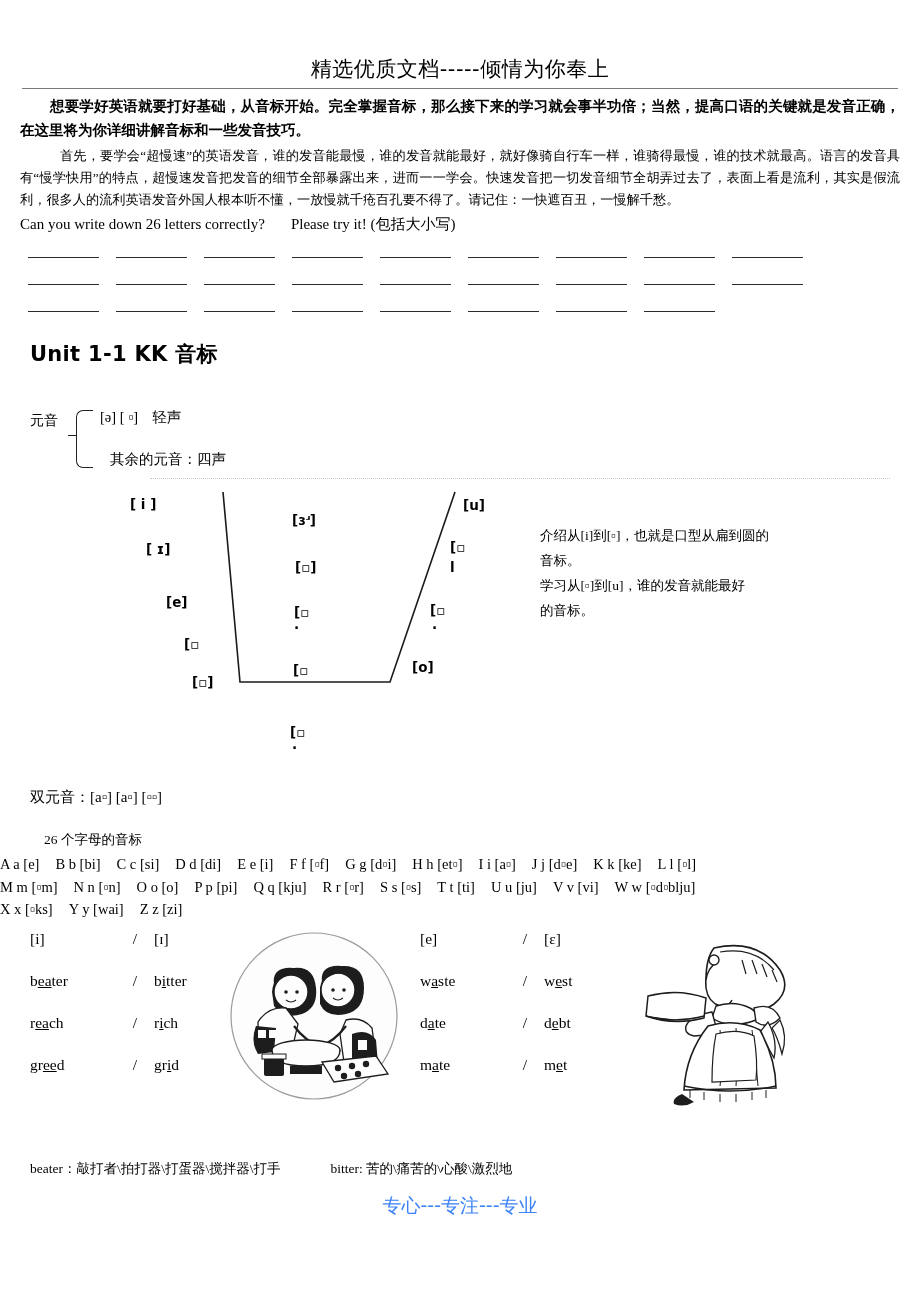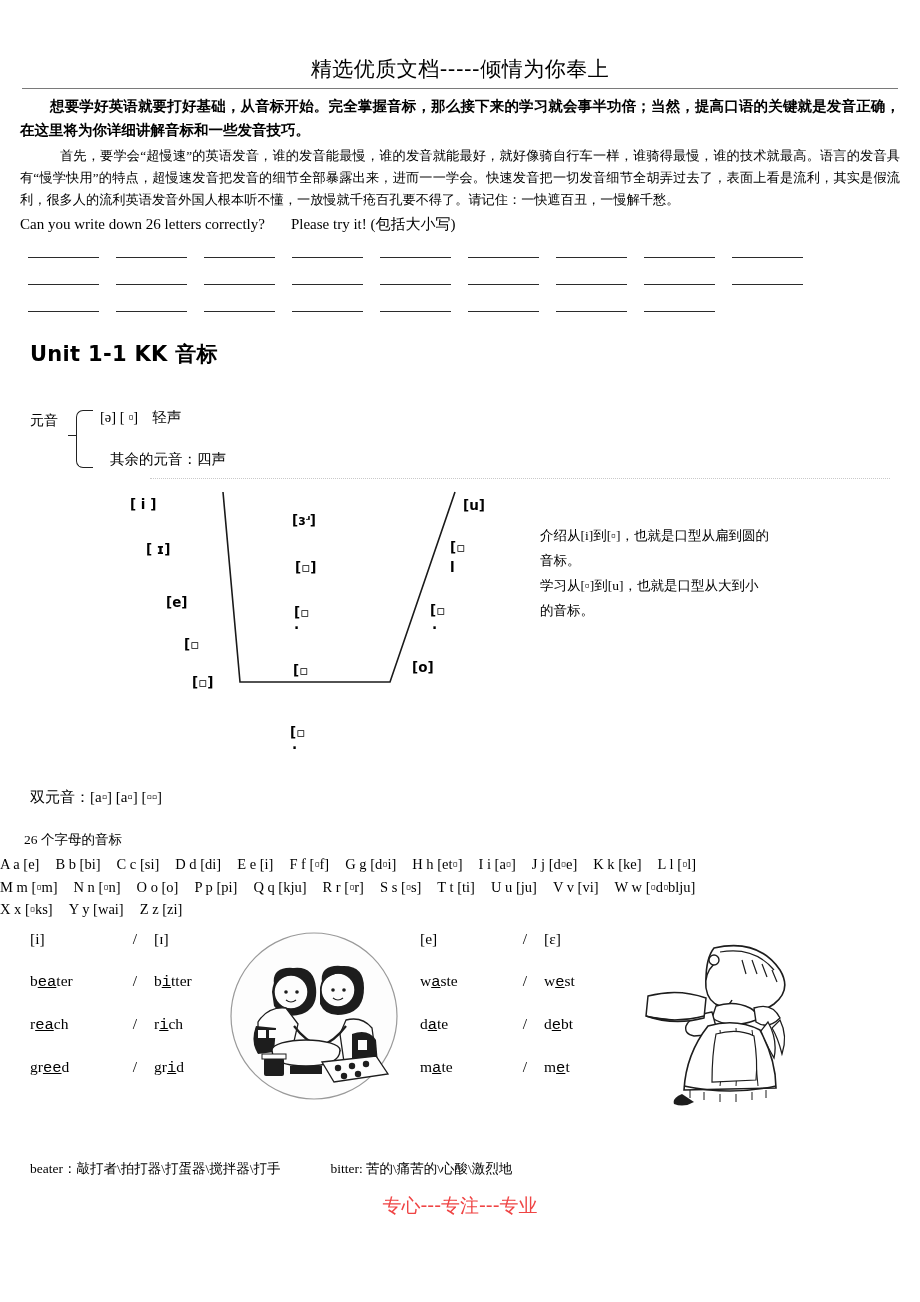--- a/index.html
+++ b/index.html
@@ -169,21 +169,21 @@
   }
 
   
   .diph {
     margin: 4px 0 0 30px;
     font-size: 15px;
   }
 
   
   .alpha-title {
-    margin: 24px 0 4px 24px;
+    margin: 24px 0 4px 44px;
     font-size: 13.5px;
   }
   .alpha-rows {
     font-size: 14.5px;
     line-height: 1.55;
     font-family: Liberation Serif, serif;
   }
   .alpha-item { display: inline-block; margin-right: 16px; white-space: nowrap; }
 
   
@@ -200,21 +200,21 @@
   }
   .pcol { position: absolute; font-size: 15.5px; }
   .pcol .prow {
     display: flex;
     align-items: baseline;
     margin-bottom: 24px;
   }
   .pcol .w1 { width: 86px; }
   .pcol .slash { width: 38px; text-align: center; }
   .pcol .w2 { width: 86px; }
-  .u { text-decoration: underline; font-family: Liberation Mono, monospace; }
+  .u { text-decoration: underline; }
 
   .clip-img {
     position: absolute;
     border: 0;
   }
 
   .footnote {
     position: absolute;
     left: 30px;
     top: 1160px;
@@ -224,21 +224,21 @@
   .footnote .fngap { display:inline-block; width: 50px; }
 
   .doc-footer {
     position: absolute;
     left: 0;
     top: 1193px;
     width: 920px;
     text-align: center;
     font-size: 19px;
     font-family: "DejaVu Sans", "Liberation Sans", sans-serif;
-    color: #ef4444;
+    color: #3b82f6;
   }
 </style>
 </head>
 <body>
 
 <div class="page">
 
   <div class="doc-header">精选优质文档-----倾情为你奉上</div>
   <div class="header-rule"></div>
 
@@ -316,21 +316,21 @@
         <div class="sym" style="left: 450px; top: 75px;">l</div>
         <div class="sym" style="left: 430px; top: 118px;">[▫</div>
         <div class="sym" style="left: 432px; top: 136px;">·</div>
         <div class="sym" style="left: 412px; top: 175px;">[o]</div>
         <div class="sym" style="left: 290px; top: 240px;">[▫</div>
         <div class="sym" style="left: 292px; top: 256px;">·</div>
       </div>
     <div class="side-note">
       <div>介绍从[i]到[▫]，也就是口型从扁到圆的</div>
       <div>音标。</div>
-      <div>学习从[▫]到[u]，也就是口型从大到小</div>
+      <div>学习从[▫]到[u]，谁的发音就能最好</div>
       <div>的音标。</div>
     </div>
   </div>
 
   <div class="diph">
     <span>双元音：</span><span>[a▫] [a▫] [▫▫]</span>
   </div>
 
   <div class="alpha-title">26 个字母的音标</div>
   <div class="alpha-rows" id="alpha-rows">

